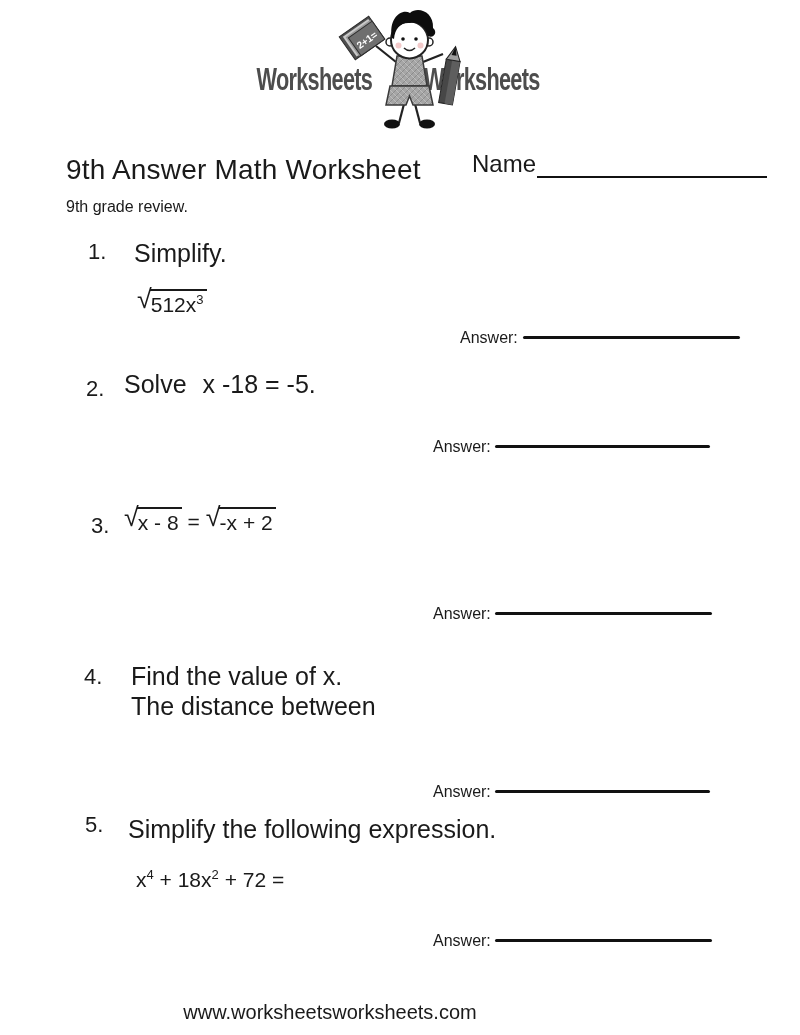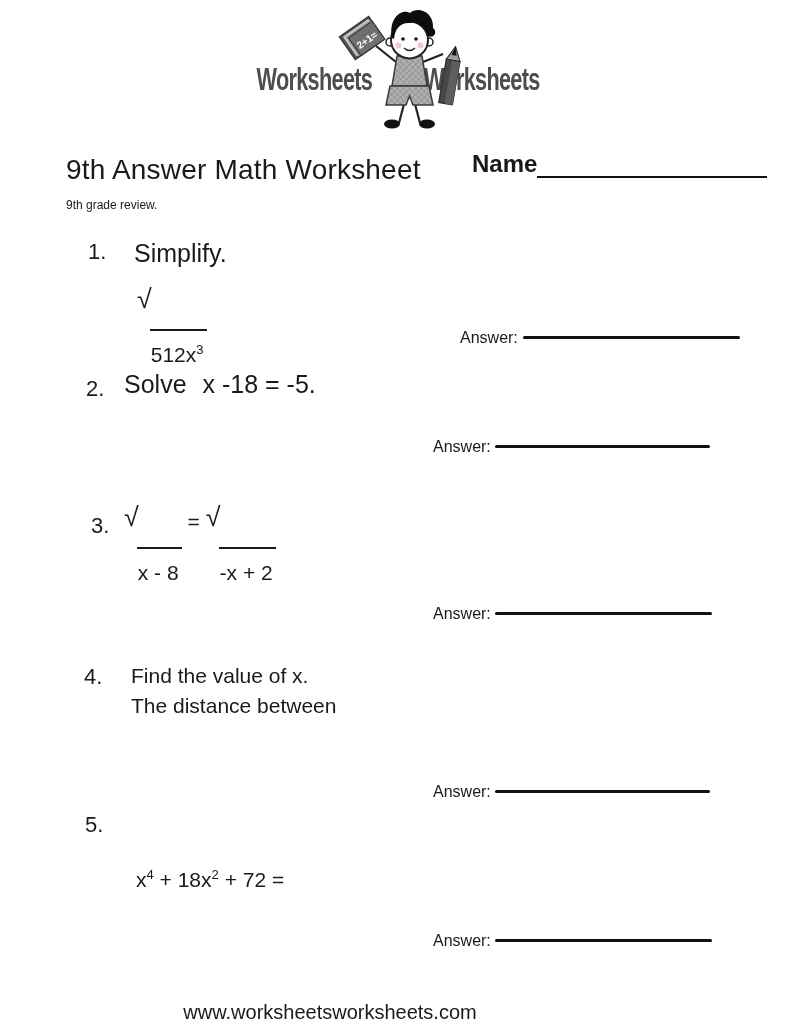--- a/index.html
+++ b/index.html
@@ -11,32 +11,32 @@
   .abs{position:absolute;}
   
   .logo-text{
     font-size:31px;font-weight:bold;color:#4d4d4d;letter-spacing:-1px;
     white-space:nowrap;line-height:1;
   }
   .logo-text.left{transform:scaleX(.70);transform-origin:right center;}
   .logo-text.right{transform:scaleX(.70);transform-origin:left center;}
   
   .title{font-size:28px;font-weight:500;letter-spacing:.2px;white-space:nowrap;}
-  .name-label{font-size:24px;font-weight:700;}
+  .name-label{font-size:24px;font-weight:400;}
   .name-line{height:2px;background:#111;}
-  .subtitle{font-size:12px;}
+  .subtitle{font-size:16px;}
   
   .pnum{font-size:22px;}
   .ptext{font-size:25px;white-space:nowrap;}
-  .pblock{font-size:21px;line-height:30px;white-space:nowrap;}
+  .pblock{font-size:25px;line-height:30px;white-space:nowrap;}
   .math{font-size:21px;white-space:nowrap;}
   sup{font-size:.62em;line-height:0;vertical-align:super;}
   .sqrt{display:inline-flex;align-items:flex-start;}
   .sqrt .sign{font-size:1.28em;line-height:1;margin-right:-2px;transform:translateY(-3px);}
-  .vinc{border-top:2.5px solid #1a1a1a;padding:12px 3px 0 1px;margin-top:40px;}
+  .vinc{border-top:2.5px solid #1a1a1a;padding:2px 3px 0 1px;}
   .eq-gap{margin-left:16px;}
   .sp{margin:0 6px;}
   
   .ans-label{font-size:16px;font-weight:500;}
   .ans-line{height:3px;background:#111;border-radius:2px;}
   
   .footer{width:660px;text-align:center;font-size:20px;}
 </style>
 </head>
 <body>
@@ -131,20 +131,21 @@
 
   <div class="abs pnum" style="left:84px;top:664px">4.</div>
   <div class="abs pblock" style="left:131px;top:661px">
     <div>Find the value of x.</div>
     <div>The distance between</div>
   </div>
   <div class="abs ans-label" style="left:433px;top:783px">Answer:</div>
   <div class="abs ans-line" style="left:495px;top:790px;width:215px"></div>
 
   <div class="abs pnum" style="left:85px;top:812px">5.</div>
+  <div class="abs ptext" style="left:128px;top:815px">Simplify the following expression.</div>
   <div class="abs math" style="left:136px;top:868px">
     <span>x</span><sup>4</sup><span> + 18x</span><sup>2</sup><span> + 72 =</span>
   </div>
   <div class="abs ans-label" style="left:433px;top:932px">Answer:</div>
   <div class="abs ans-line" style="left:495px;top:939px;width:217px"></div>
 
   <div class="abs footer" style="left:0;top:1001px">www.worksheetsworksheets.com</div>
 
 </div>
 

